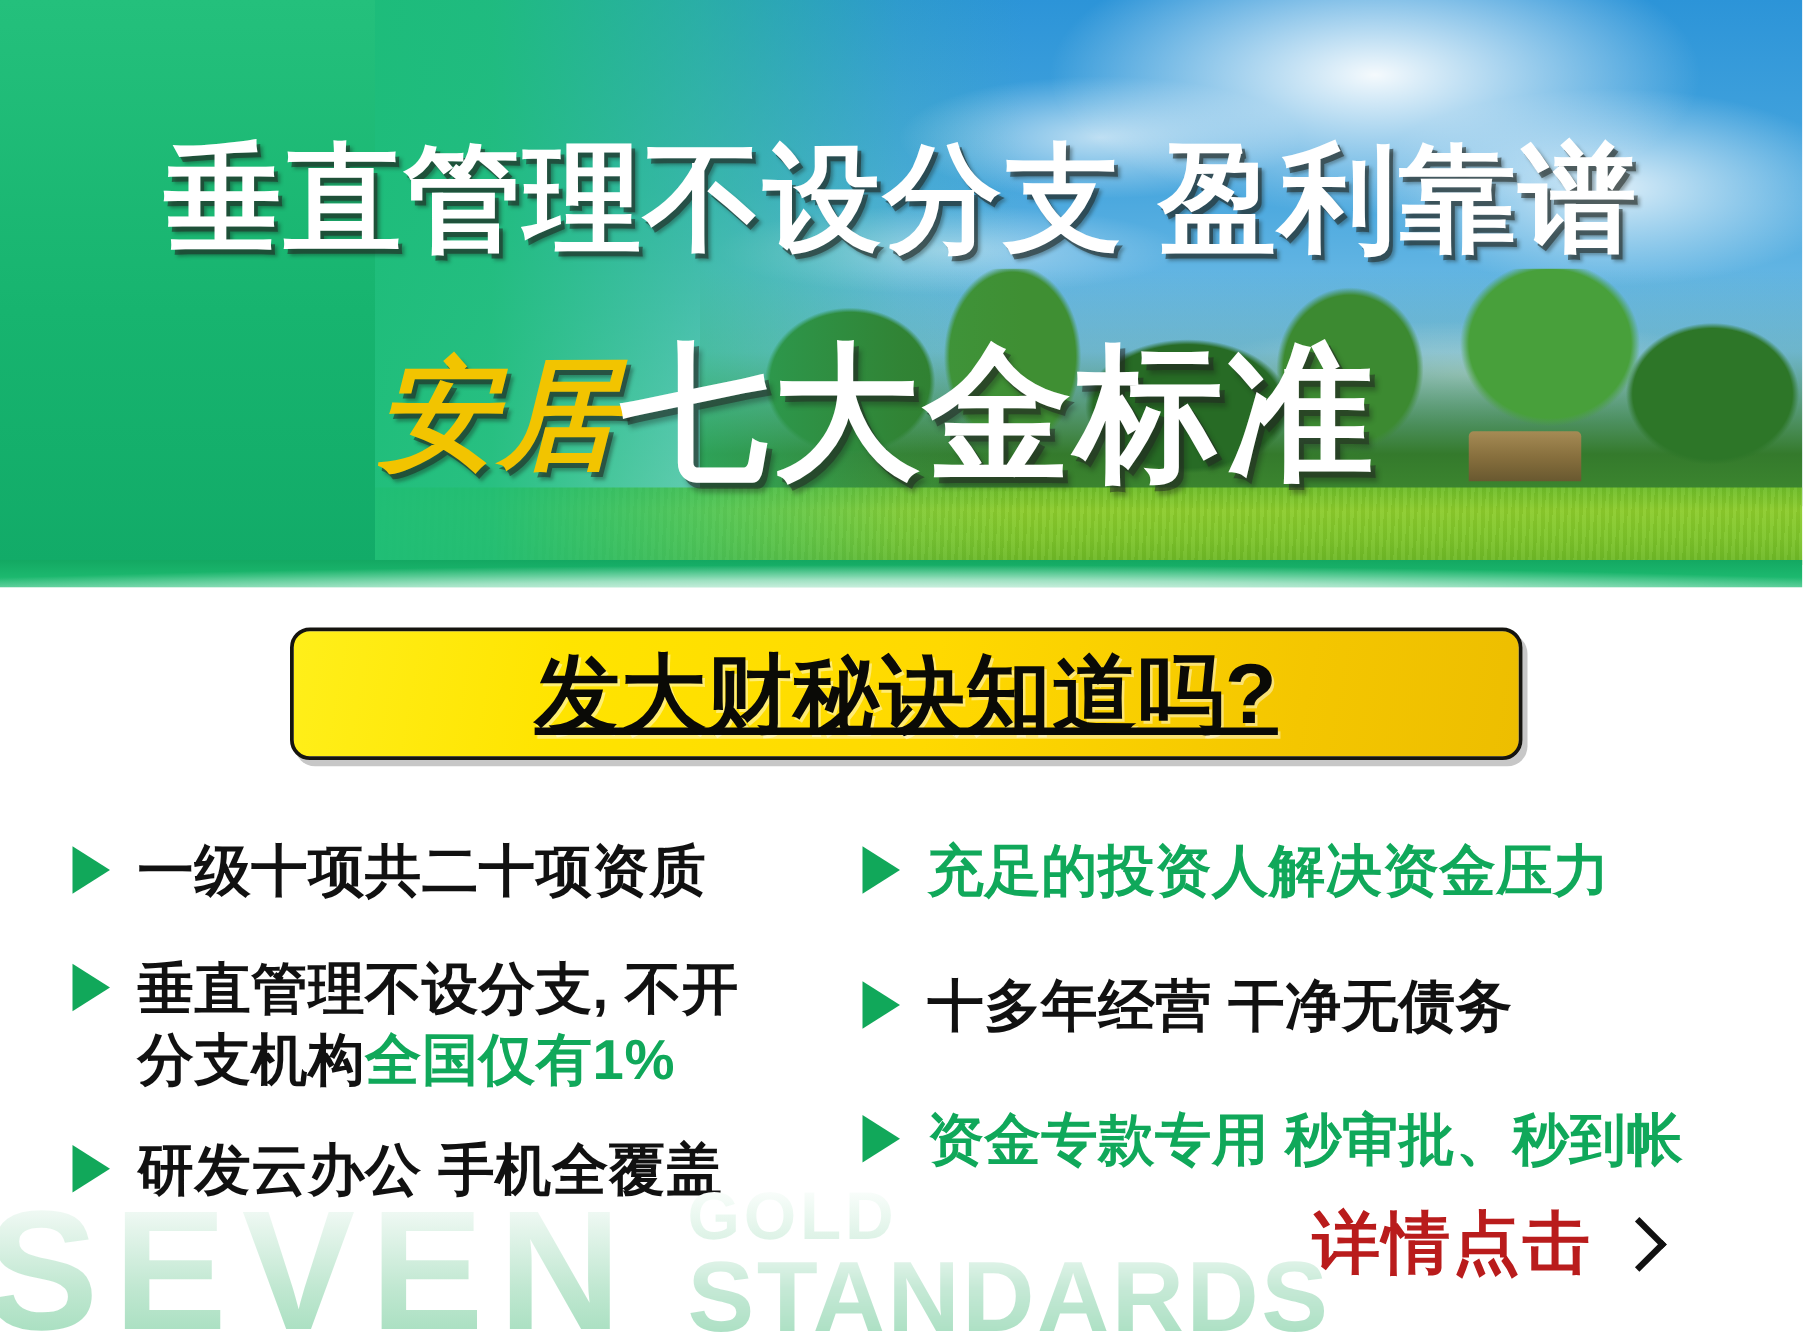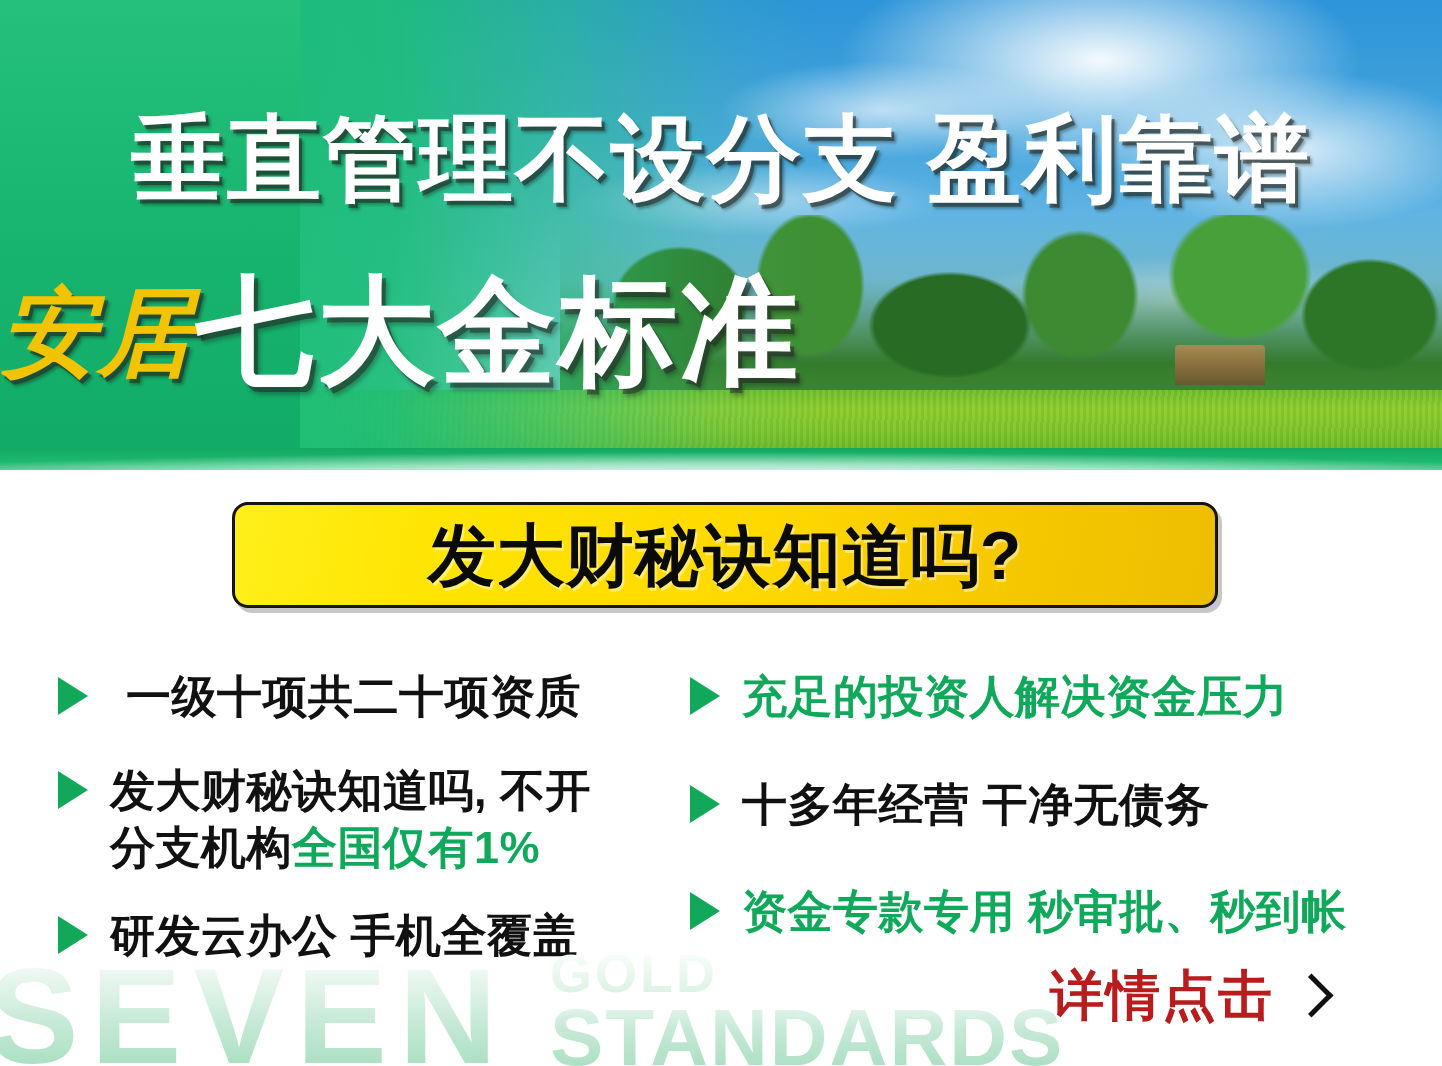--- a/index.html
+++ b/index.html
@@ -110,20 +110,21 @@
     line-height: 1;
     white-space: nowrap;
     text-shadow:
       3px 4px 0 rgba(35,40,35,.55),
       5px 6px 3px rgba(20,25,20,.35);
   }
   .hero-line2 {
     position: absolute;
     left: 0; top: 272px;
     width: 1403px;
+    text-align: center;
     font-size: 118px;
     font-weight: bold;
     line-height: 1;
     white-space: nowrap;
     letter-spacing: 3px;
   }
   .hero-l2a {
     color: #f2c400;
     font-style: italic;
     font-size: 96px;
@@ -155,20 +156,21 @@
     box-shadow: 4px 5px 0 rgba(0,0,0,0.22);
   }
   .banner-text {
     font-size: 68px;
     font-weight: bold;
     color: #0a0a06;
     letter-spacing: 1px;
     line-height: 1;
     white-space: nowrap;
     text-shadow: 2px 3px 0 rgba(255,255,255,.45);
+    text-decoration: underline;
   }
 
   
   .col-left {
     position: absolute;
     left: 58px; top: 668px;
     width: 640px;
   }
   .col-right {
     position: absolute;
@@ -193,21 +195,21 @@
     font-size: 45px;
     font-weight: bold;
     color: #111111;
     line-height: 1.28;
     letter-spacing: 0.5px;
     white-space: pre-line;
   }
   .btext.green { color: #10a85a; }
   .hl-green { color: #10a85a; }
 
-  .col-left .bullet-row:nth-child(1) { margin-bottom: 36px; gap: 16px; }
+  .col-left .bullet-row:nth-child(1) { margin-bottom: 36px; }
   .col-left .bullet-row:nth-child(2) { margin-bottom: 30px; }
   .col-right .bullet-row { margin-bottom: 50px; }
 
   
   .watermark {
     position: absolute;
     left: -12px; top: 948px;
     width: 1060px;
     height: 118px;
     pointer-events: none;
@@ -304,21 +306,21 @@
 
   <div class="col-left">
 
     <div class="bullet-row">
       <span class="tri"></span>
       <span class="btext">一级十项共二十项资质</span>
     </div>
 
     <div class="bullet-row">
       <span class="tri"></span>
-      <span class="btext"><span>发大财秘诀知道吗, 不开
+      <span class="btext"><span>垂直管理不设分支, 不开
 分支机构</span><span class="hl-green">全国仅有1%</span></span>
     </div>
 
     <div class="bullet-row">
       <span class="tri"></span>
       <span class="btext">研发云办公  手机全覆盖</span>
     </div>
 
   </div>
 

